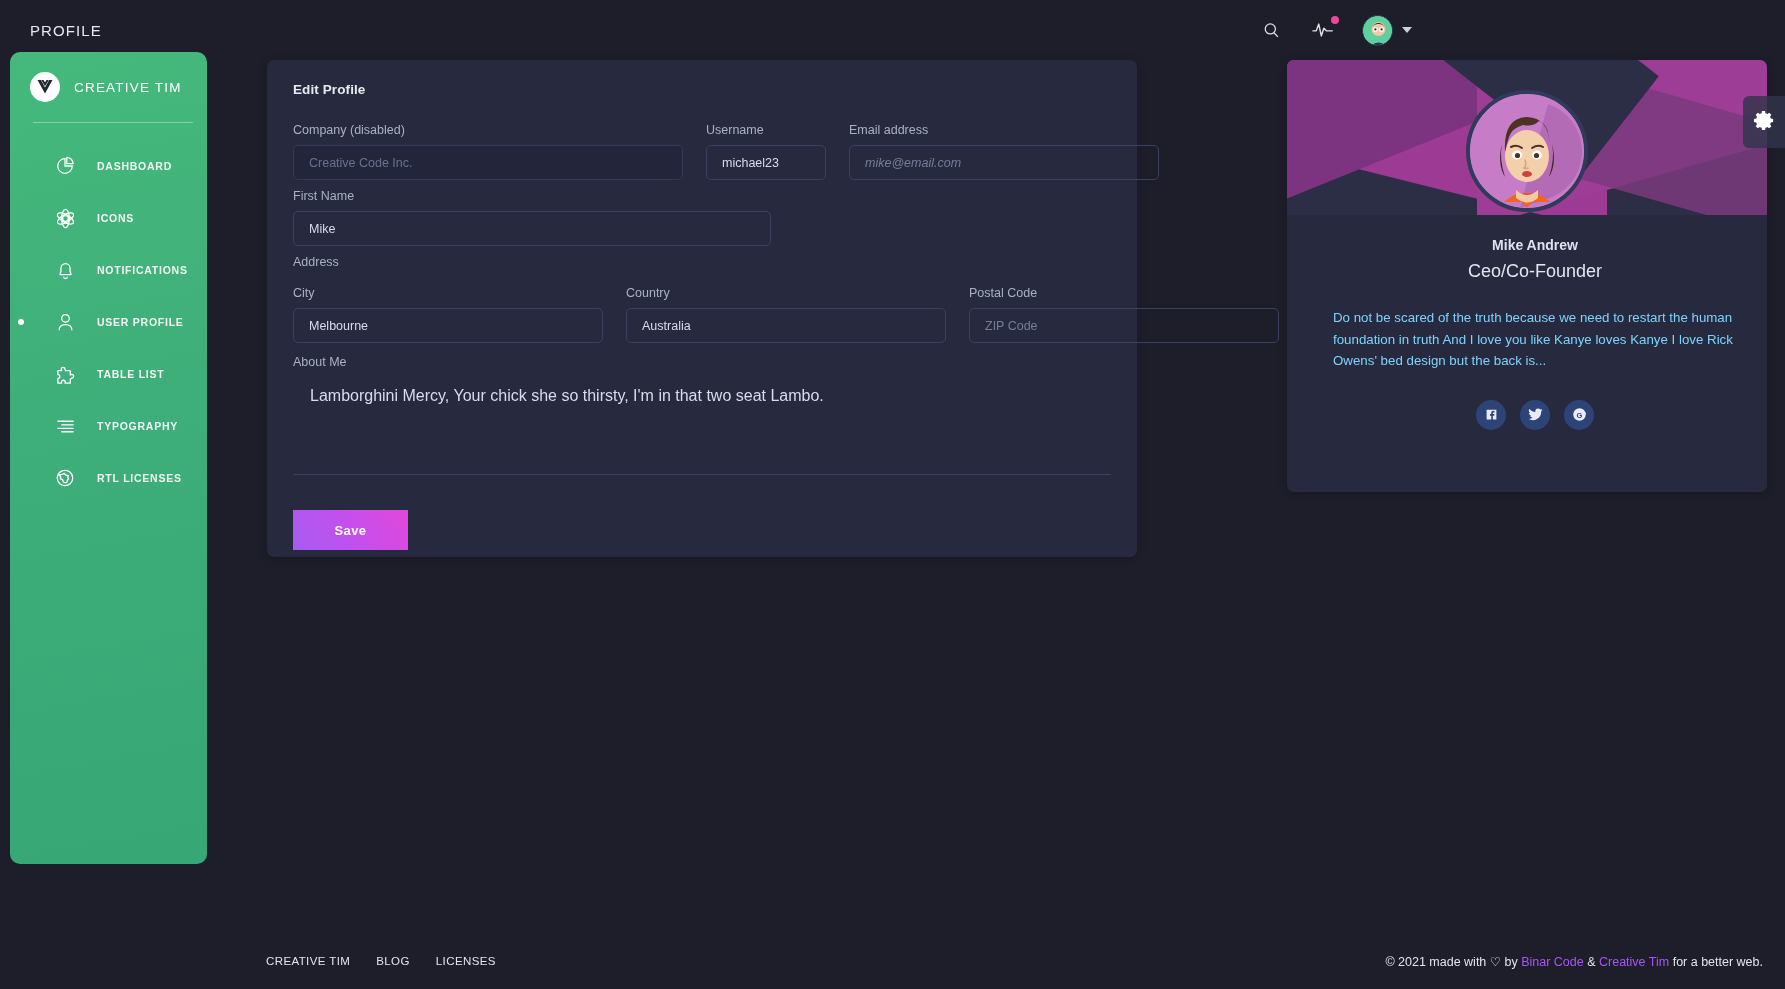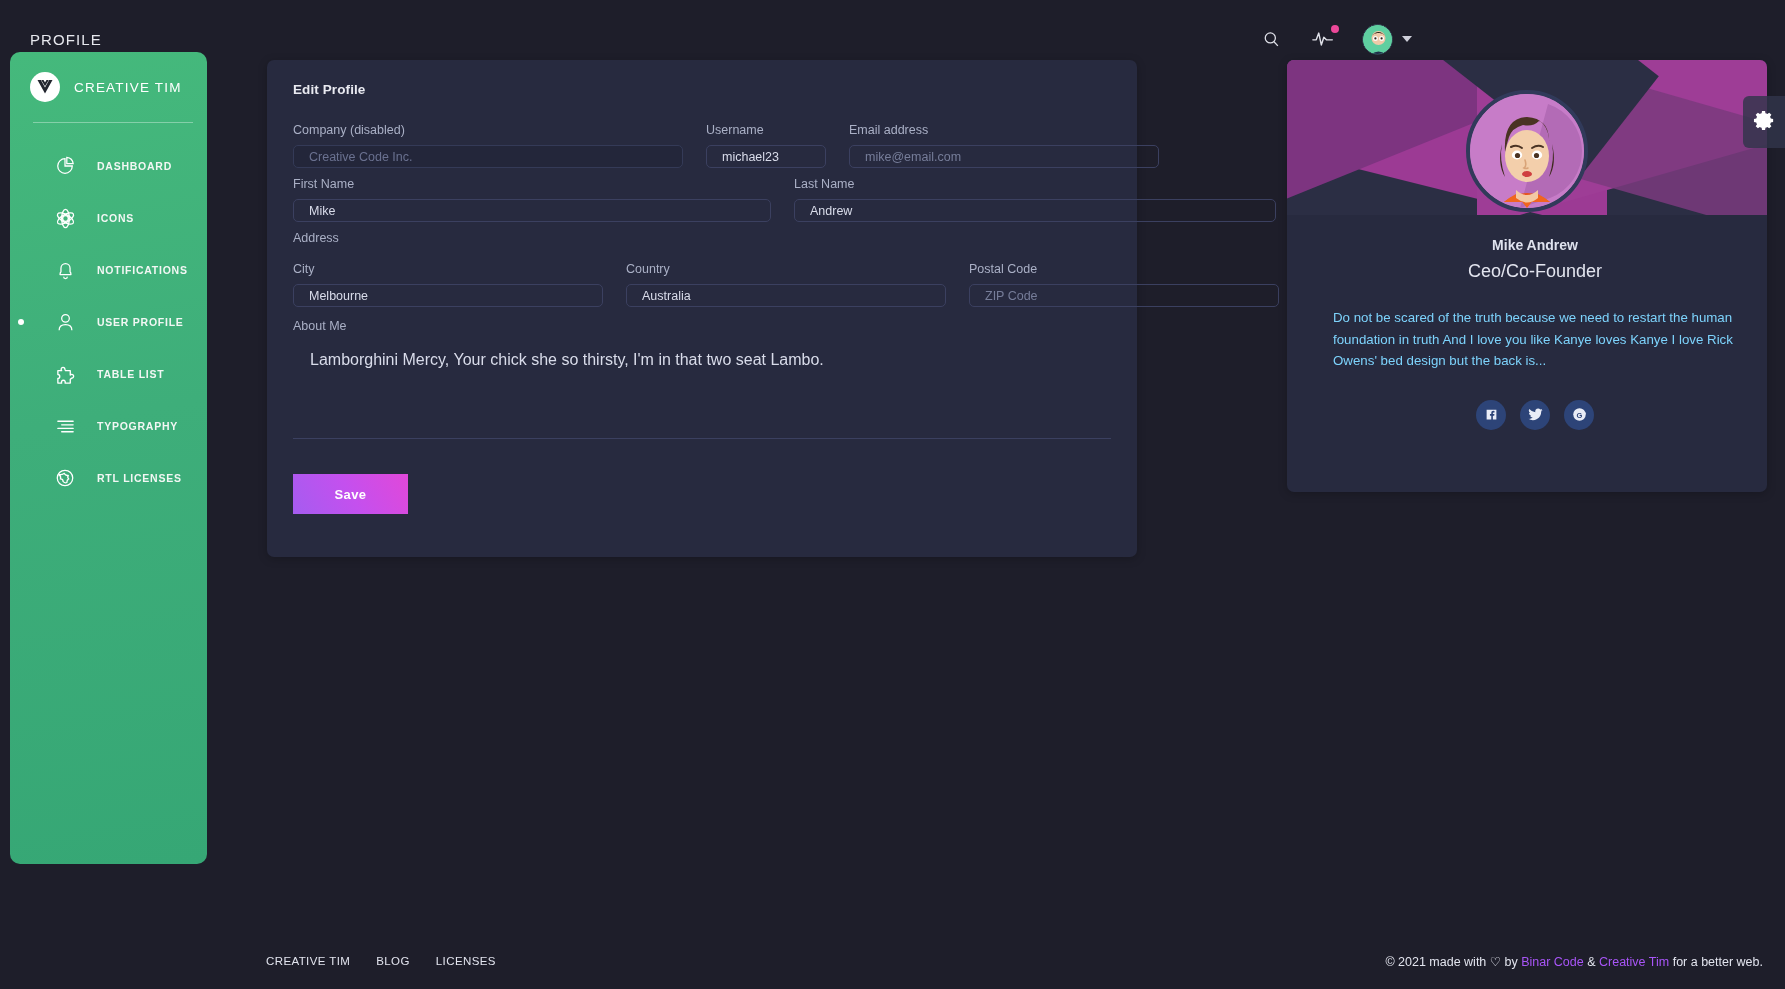--- a/index.html
+++ b/index.html
@@ -5,21 +5,21 @@
   * { box-sizing: border-box; margin: 0; padding: 0; }
   html, body {
     width: 1785px; height: 989px;
     background: #1e1e2a;
     font-family: "Liberation Sans", sans-serif;
     overflow: hidden;
   }
 
   
   .navbar {
-    position: absolute; top: 17px; left: 0; width: 1434px; height: 44px;
+    position: absolute; top: 8px; left: 0; width: 1434px; height: 44px;
     display: flex; align-items: center; justify-content: space-between;
     padding: 0 22px 0 30px;
   }
   .nav-title {
     color: #e7e8ee; font-size: 15px; letter-spacing: 1.1px; font-weight: 400;
   }
   .nav-right { display: flex; align-items: center; gap: 26px; }
   .nav-icon-btn {
     position: relative; width: 26px; height: 26px;
     display: flex; align-items: center; justify-content: center;
@@ -89,36 +89,36 @@
   }
   .card-title { color: #e9eaf1; font-size: 13.5px; font-weight: bold; letter-spacing: .1px; }
 
   .form { margin-top: 26px; }
   .row { display: flex; gap: 23px; margin-bottom: 9px; }
   .fg { display: flex; flex-direction: column; }
   .fg label {
     color: #aab0c6; font-size: 12.5px; margin-bottom: 8px; font-weight: 400;
   }
   .fld {
-    height: 23px; border-radius: 5px;
+    height: 35px; border-radius: 5px;
     border: 1px solid #3b4060; background: transparent;
     color: #d9dcea; font-size: 12.5px;
     padding: 0 15px;
     font-family: "Liberation Sans", sans-serif;
     outline: none;
   }
   .fld::placeholder { color: #767d99; }
   .fld.disabled {
     background: #23263a; border-color: #343a57; color: #767d99;
   }
   .fld.disabled::placeholder { color: #6a7190; }
 
   .w-company { width: 390px; }
   .w-username { width: 120px; }
-  .w-email { width: 310px; }
+  .w-email { width: 310px; font-style: italic; }
   .w-first { width: 478px; }
   .w-last { width: 482px; }
   .w-address { width: 960px; }
   .w-city { width: 310px; }
   .w-country { width: 320px; }
   .w-postal { width: 310px; }
 
   .about-wrap { margin-top: 1px; }
   .about-area {
     width: 100%; height: 95px; margin-top: 10px;
@@ -351,24 +351,20 @@
         <div class="fg">
           <label>Email address</label>
           <input class="fld w-email" placeholder="mike@email.com" style="">
         </div>
       </div>
 
       <div class="row">
         <div class="fg">
           <label>First Name</label>
           <input class="fld w-first" placeholder="" value="Mike" style="">
-        </div>
-        <div class="fg">
-          <label>Last Name</label>
-          <input class="fld w-last" placeholder="" value="Andrew" style="">
         </div>
       </div>
 
       <div class="row">
         <div class="fg">
           <label>Address</label>
         </div>
       </div>
 
       <div class="row">

